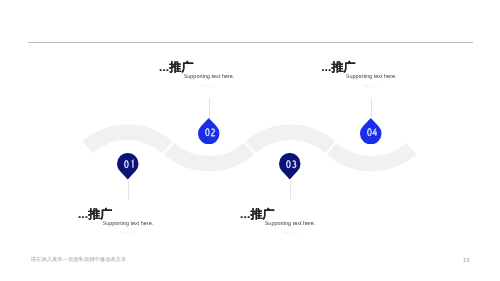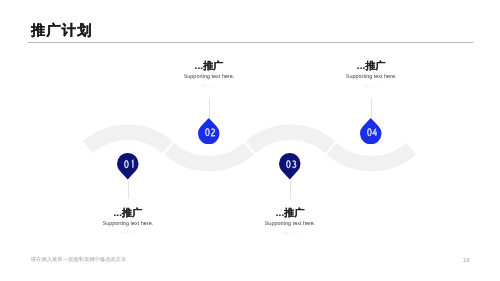--- a/index.html
+++ b/index.html
@@ -12,33 +12,32 @@
   .title-rule{position:absolute;left:27.5px;top:42px;width:445px;height:1px;background:#b9b9b9;}
 
   .wave{position:absolute;left:0;top:0;}
 
   .node{position:absolute;}
   .pin{position:absolute;}
   .pin svg{display:block;}
   .pin-num{position:absolute;left:0;top:0;width:100%;line-height:0;display:flex;justify-content:center;}
   .numglyph{display:block;}
   .connector{position:absolute;width:1px;background:#e3e3e3;}
-  .lbl-title{position:absolute;text-align:center;font-size:10px;font-weight:bold;color:#232323;letter-spacing:0.1px;-webkit-text-stroke:0.12px #232323;}
+  .lbl-title{position:absolute;font-size:12px;font-weight:bold;color:#232323;letter-spacing:0.1px;-webkit-text-stroke:0.12px #232323;}
   .lbl-sub{position:absolute;text-align:center;font-size:5.45px;color:#3b3b3b;letter-spacing:0.01px;}
   .lbl-faint{position:absolute;text-align:center;font-size:3.1px;color:#ededed;letter-spacing:0.2px;}
 
   .footer{position:absolute;left:30.8px;top:258.3px;font-size:5.32px;color:#9e9e9e;line-height:1;}
   .pageno{position:absolute;left:456.3px;top:257.9px;width:20px;text-align:center;font-size:6.2px;color:#a8a8a8;line-height:1;}
 </style>
 </head>
 <body>
 
 <div class="slide">
 
-  <div class="slide-title">推广计划</div>
   <div class="title-rule"></div>
 
   <svg class="wave" width="500" height="281" viewBox="0 0 500 281">
     <g fill="none" stroke="#f1f1f1" stroke-width="15.3">
       <path d="M87.65 147.20 A 60.59 60.59 0 0 1 167.35 147.20"></path>
       <path d="M169.15 148.80 A 60.59 60.59 0 0 0 248.85 148.80"></path>
       <path d="M250.65 147.20 A 60.59 60.59 0 0 1 330.35 147.20"></path>
       <path d="M331.65 148.80 A 60.59 60.59 0 0 0 411.35 148.80"></path>
     </g>
   </svg>

